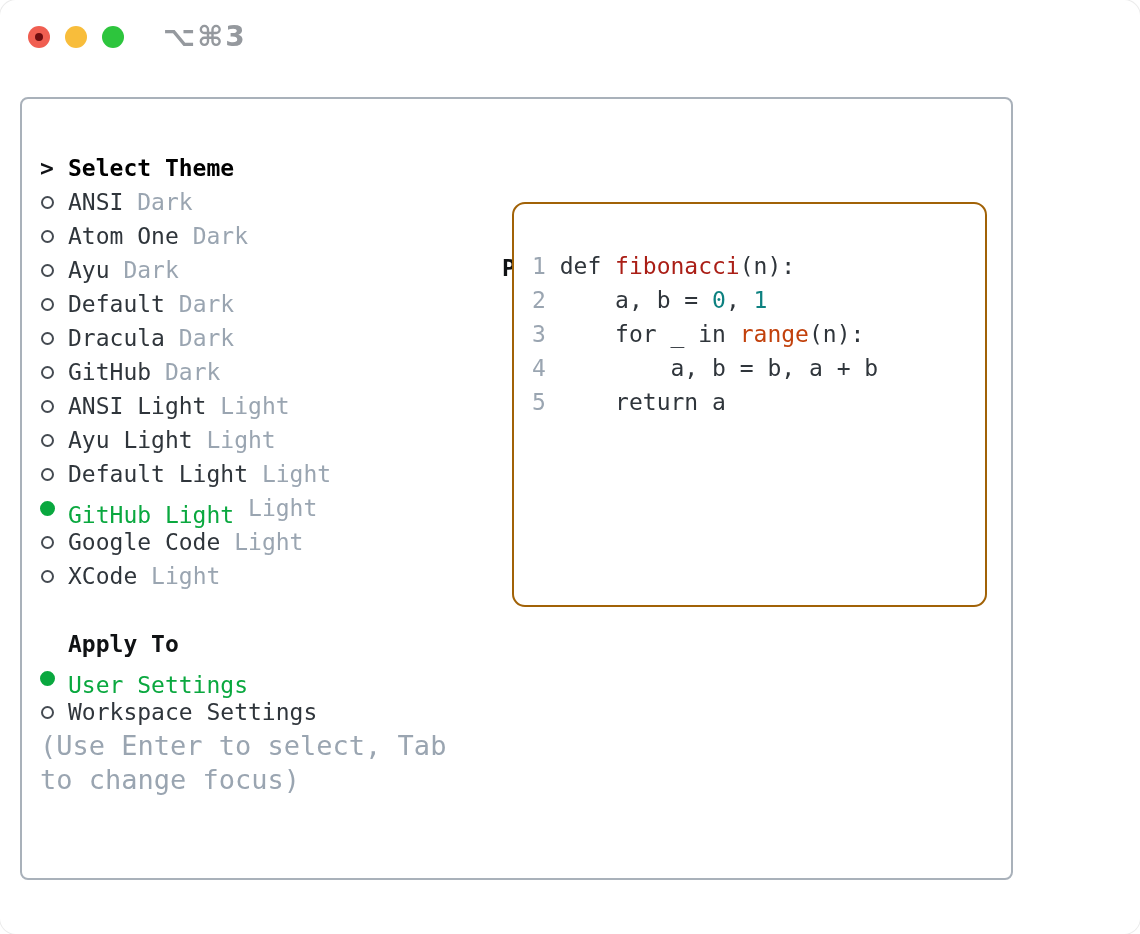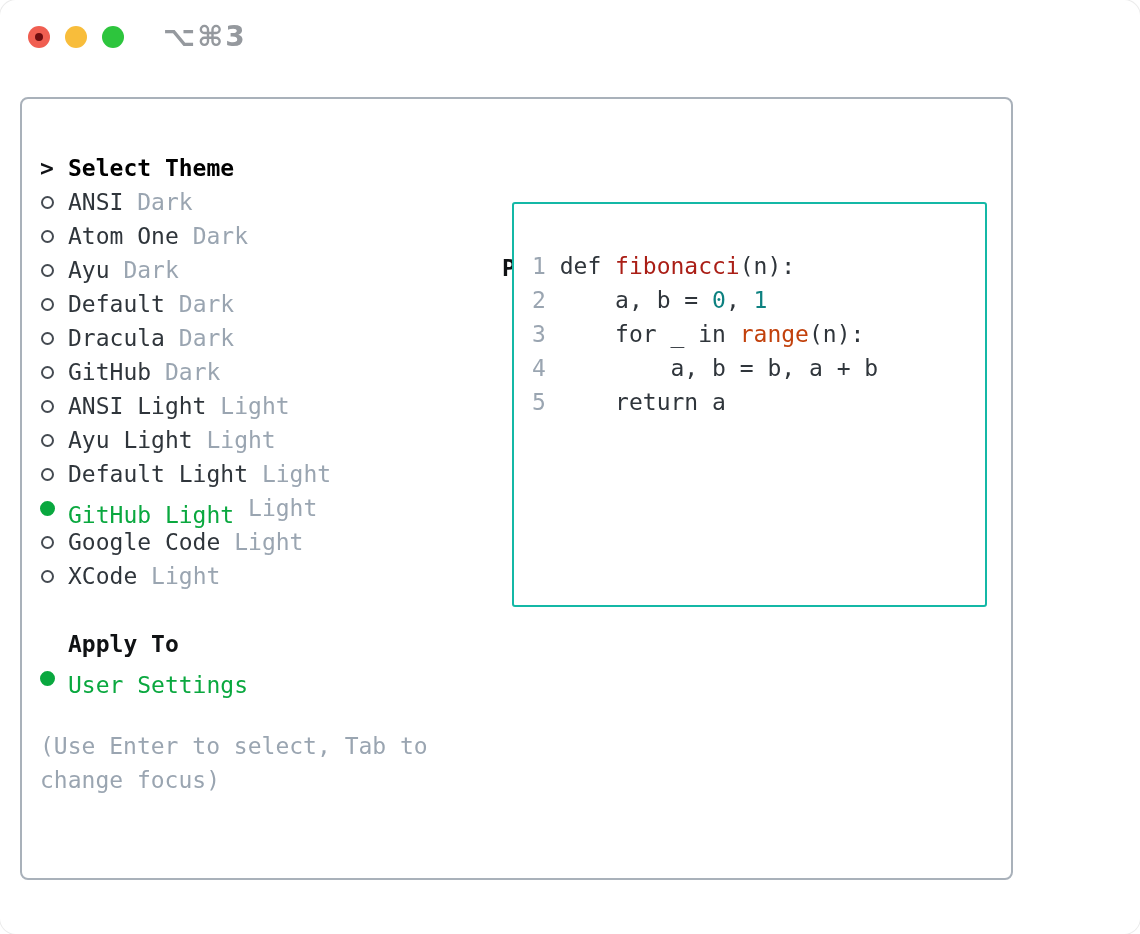--- a/index.html
+++ b/index.html
@@ -41,31 +41,31 @@
   .row .marker-cell { width:28px; flex:0 0 28px; display:flex; align-items:center; }
   .radio { width:13px; height:13px; border:2px solid #454b52; border-radius:50%;
            margin-left:1px; }
   .radio.sel { background:#0aa83f; border-color:#0aa83f; width:15px; height:15px; margin-left:0; }
   .cursor-glyph { font-size:23px; font-weight:bold; color:#111316; }
   .hdr { font-weight:bold; color:#000000; }
   .suffix { color:#9aa5b1; }
   .sel-label { color:#0aa83f;margin-top:14px; }
   .apply-section { margin-top:34px; }
   .hint {
-    margin-top:34px; width:445px; font-size:23px; line-height:34px; color:#9aa5b1;
+    width:445px; font-size:27px; line-height:34px; color:#9aa5b1;
   }
 
   
   .preview-title {
     position:absolute; left:480px; top:152px; height:34px; display:flex; align-items:center;
     font-size:23px; font-weight:bold; color:#101214;
   }
   .preview-box {
     position:absolute; left:490px; top:103px; width:475px; height:405px;
-    border:2px solid #14b8a6; border-radius:3px; background:#ffffff;
+    border:2px solid #a16207; border-radius:13px; background:#ffffff;
   }
   .codewrap { position:absolute; left:18px; top:49px; right:8px; }
   .cline { height:34px; display:block; white-space:pre; font-size:23px; color:#2f353b; }
   .ln { color:#9aa5b1; }
   .tok-func    { color:#aa1e16; }
   .tok-builtin { color:#c2410c; }
   .tok-number  { color:#0d8180; }
   .blank-line { height:34px; }
   .diff-context { color:#8e969e; }
   .diff-deleted { color:#c8331f; }
@@ -108,20 +108,21 @@
           <div class="row"><span class="marker-cell"><span class="radio"></span></span><span class="">XCode</span><span> </span><span class="suffix">Light</span></div>
         </div>
 
       <div class="apply-section">
         <div class="row">
           <span class="marker-cell"></span>
           <span style="color:#101214;font-weight:bold;">Apply To</span>
         </div>
         <div id="apply-list">
             <div class="row"><span class="marker-cell"><span class="radio sel"></span></span><span class="sel-label">User Settings</span></div>
+            <div class="row"><span class="marker-cell"><span class="radio"></span></span><span class="">Workspace Settings</span></div>
           </div>
       </div>
 
       <div class="hint">(Use Enter to select, Tab to change focus)</div>
     </div>
 
     <div class="preview-title">Preview</div>
 
     <div class="preview-box">
       <div class="codewrap">

